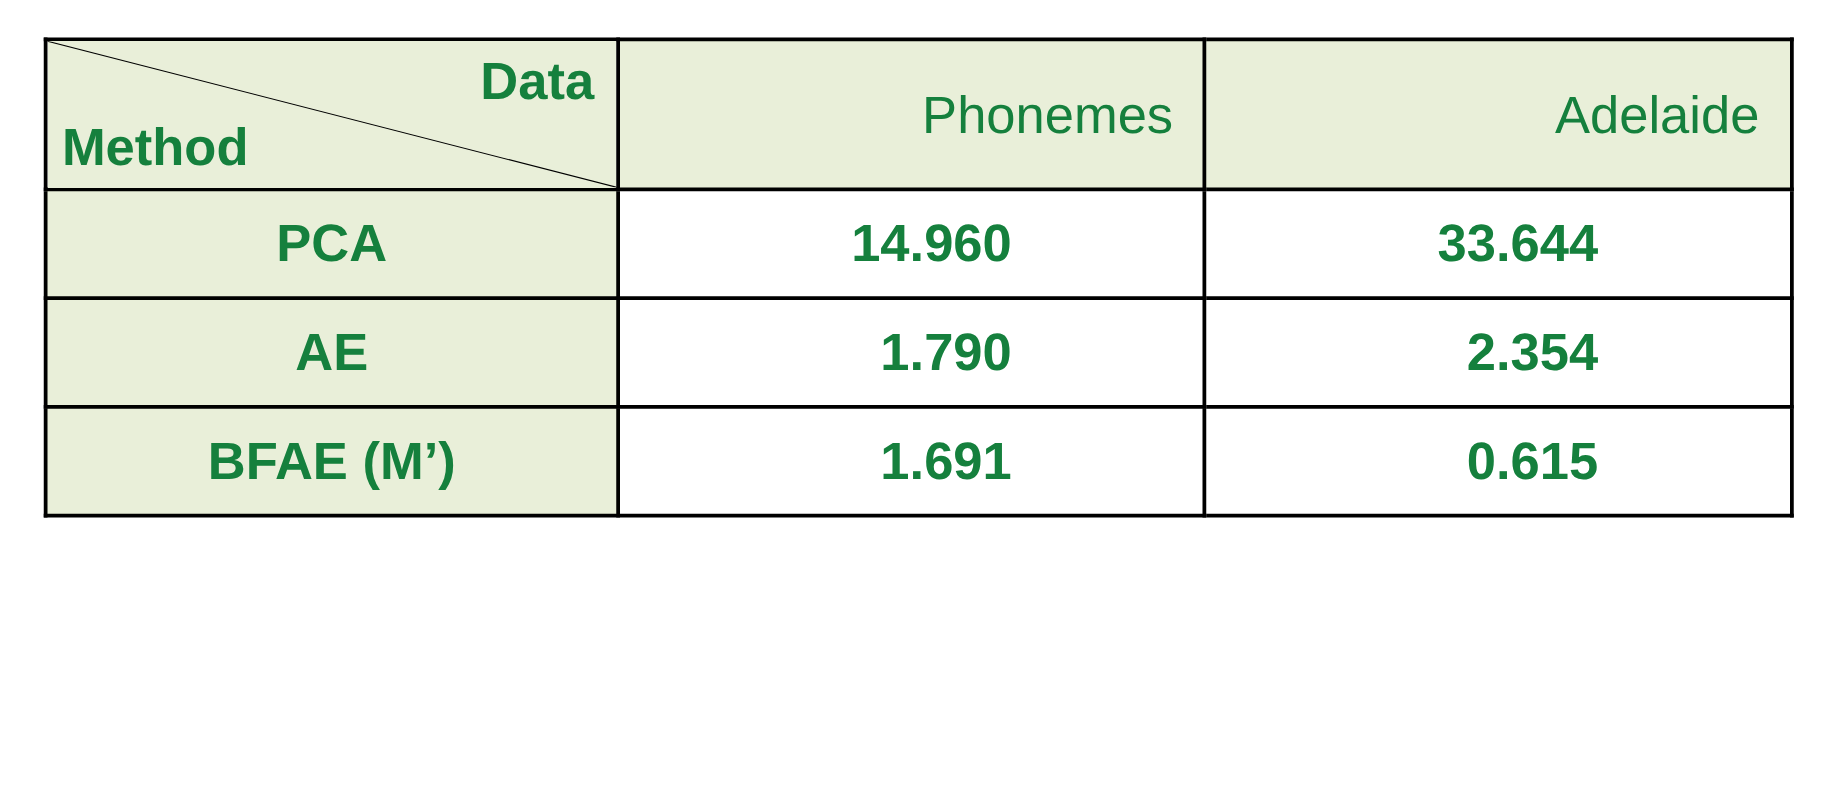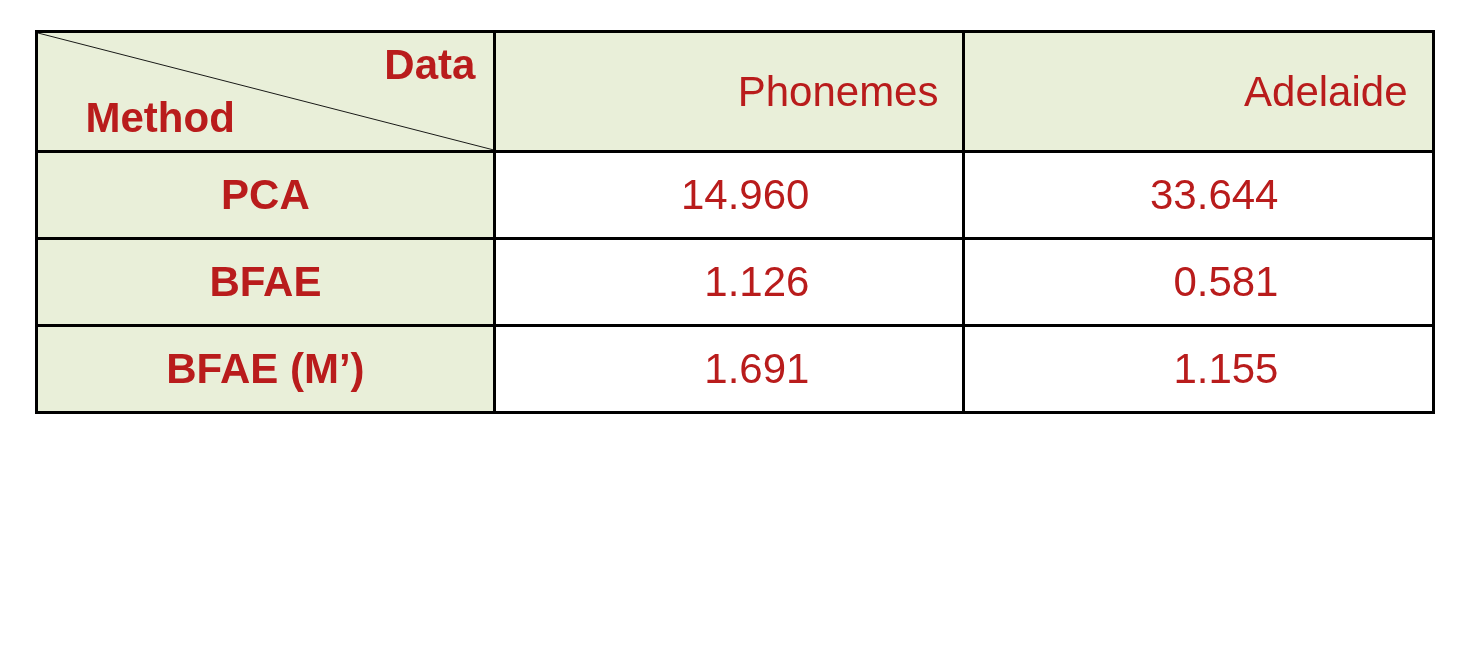--- a/index.html
+++ b/index.html
@@ -15,21 +15,21 @@
       justify-content: center;
       align-items: flex-start;
     }
     .table-wrapper {
       width: 1400px;
     }
     table {
       border-collapse: collapse;
       width: 100%;
       font-size: 42px;
-      color: #b91c1c;
+      color: #15803d;
     }
     th, td {
       border: 3px solid #000;
       padding: 18px 24px;
       vertical-align: middle;
     }
     .diag-cell {
       background: #e9efd9;
       position: relative;
       width: 460px;
@@ -47,37 +47,37 @@
       position: absolute;
       top: 8px;
       right: 18px;
       font-size: 42px;
     }
     .diag-bottom {
       position: absolute;
       bottom: 8px;
       left: 12px;
       font-size: 42px;
-      margin-left: 36px;
     }
     .col-header {
       background: #e9efd9;
       text-align: right;
       font-weight: normal;
       width: 470px;
     }
     .row-label {
       background: #e9efd9;
       text-align: center;
       font-weight: bold;
     }
     .data-cell {
       background: #ffffff;
       text-align: center;
       font-variant-numeric: tabular-nums;
+      font-weight: bold;
     }
     .num-wrap {
       display: inline-block;
       min-width: 160px;
       text-align: right;
     }
   </style>
 </head>
 <body>
 
@@ -96,24 +96,24 @@
         <th class="col-header">Adelaide</th>
       </tr>
     </thead>
     <tbody>
       <tr>
         <td class="row-label">PCA</td>
         <td class="data-cell"><span class="num-wrap">14.960</span></td>
         <td class="data-cell"><span class="num-wrap">33.644</span></td>
       </tr>
       <tr>
-        <td class="row-label">BFAE</td>
-        <td class="data-cell"><span class="num-wrap">1.126</span></td>
-        <td class="data-cell"><span class="num-wrap">0.581</span></td>
+        <td class="row-label">AE</td>
+        <td class="data-cell"><span class="num-wrap">1.790</span></td>
+        <td class="data-cell"><span class="num-wrap">2.354</span></td>
       </tr>
       <tr>
         <td class="row-label">BFAE (M’)</td>
         <td class="data-cell"><span class="num-wrap">1.691</span></td>
-        <td class="data-cell"><span class="num-wrap">1.155</span></td>
+        <td class="data-cell"><span class="num-wrap">0.615</span></td>
       </tr>
     </tbody>
   </table>
 </div>
 
 </body></html>

